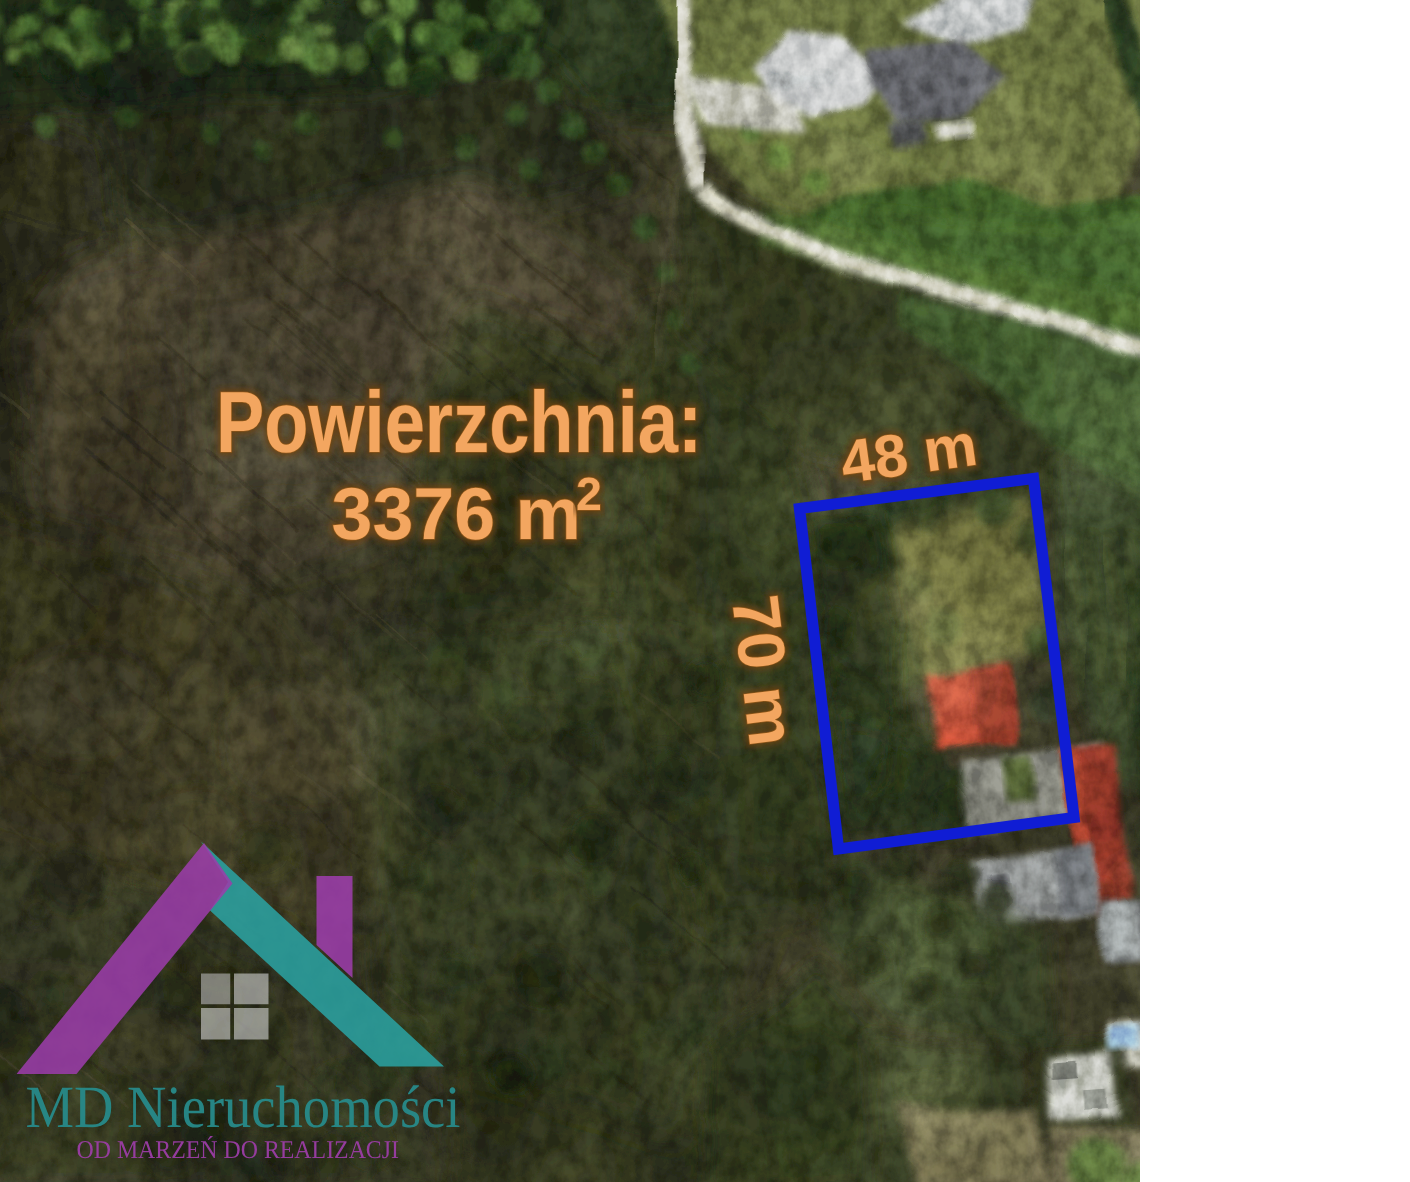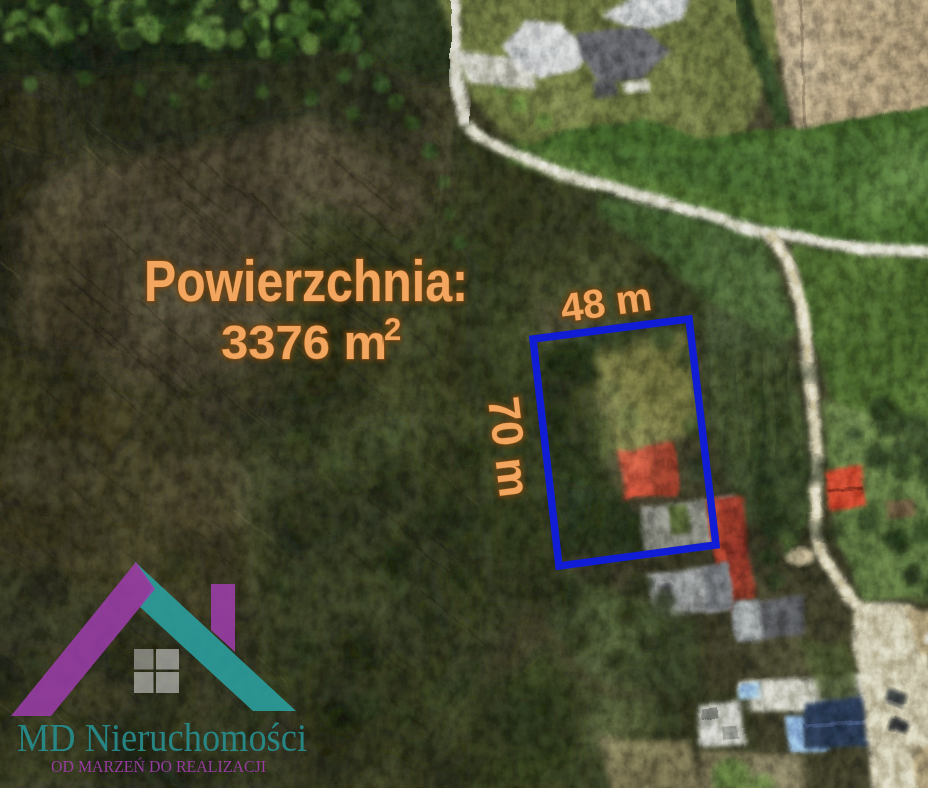--- a/index.html
+++ b/index.html
@@ -1,16 +1,16 @@
 <!DOCTYPE html>
 <html><head>
 <meta charset="utf-8">
 <style>
 html,body{margin:0;padding:0;}
-#wrap{position:relative;width:928px;height:788px;overflow:hidden;font-family:"Liberation Sans",sans-serif;background:#ef4444;}
+#wrap{position:relative;width:760px;height:788px;overflow:hidden;font-family:"Liberation Sans",sans-serif;background:#ef4444;}
 svg{display:block;}
 </style>
 </head>
 <body>
 
 <div id="wrap">
 <svg width="940" height="788" viewBox="0 0 940 788">
 <defs>
 <filter id="terrain" x="-2%" y="-2%" width="104%" height="104%">
   <feTurbulence type="fractalNoise" baseFrequency="0.018 0.02" numOctaves="3" seed="8" result="warp"></feTurbulence>

